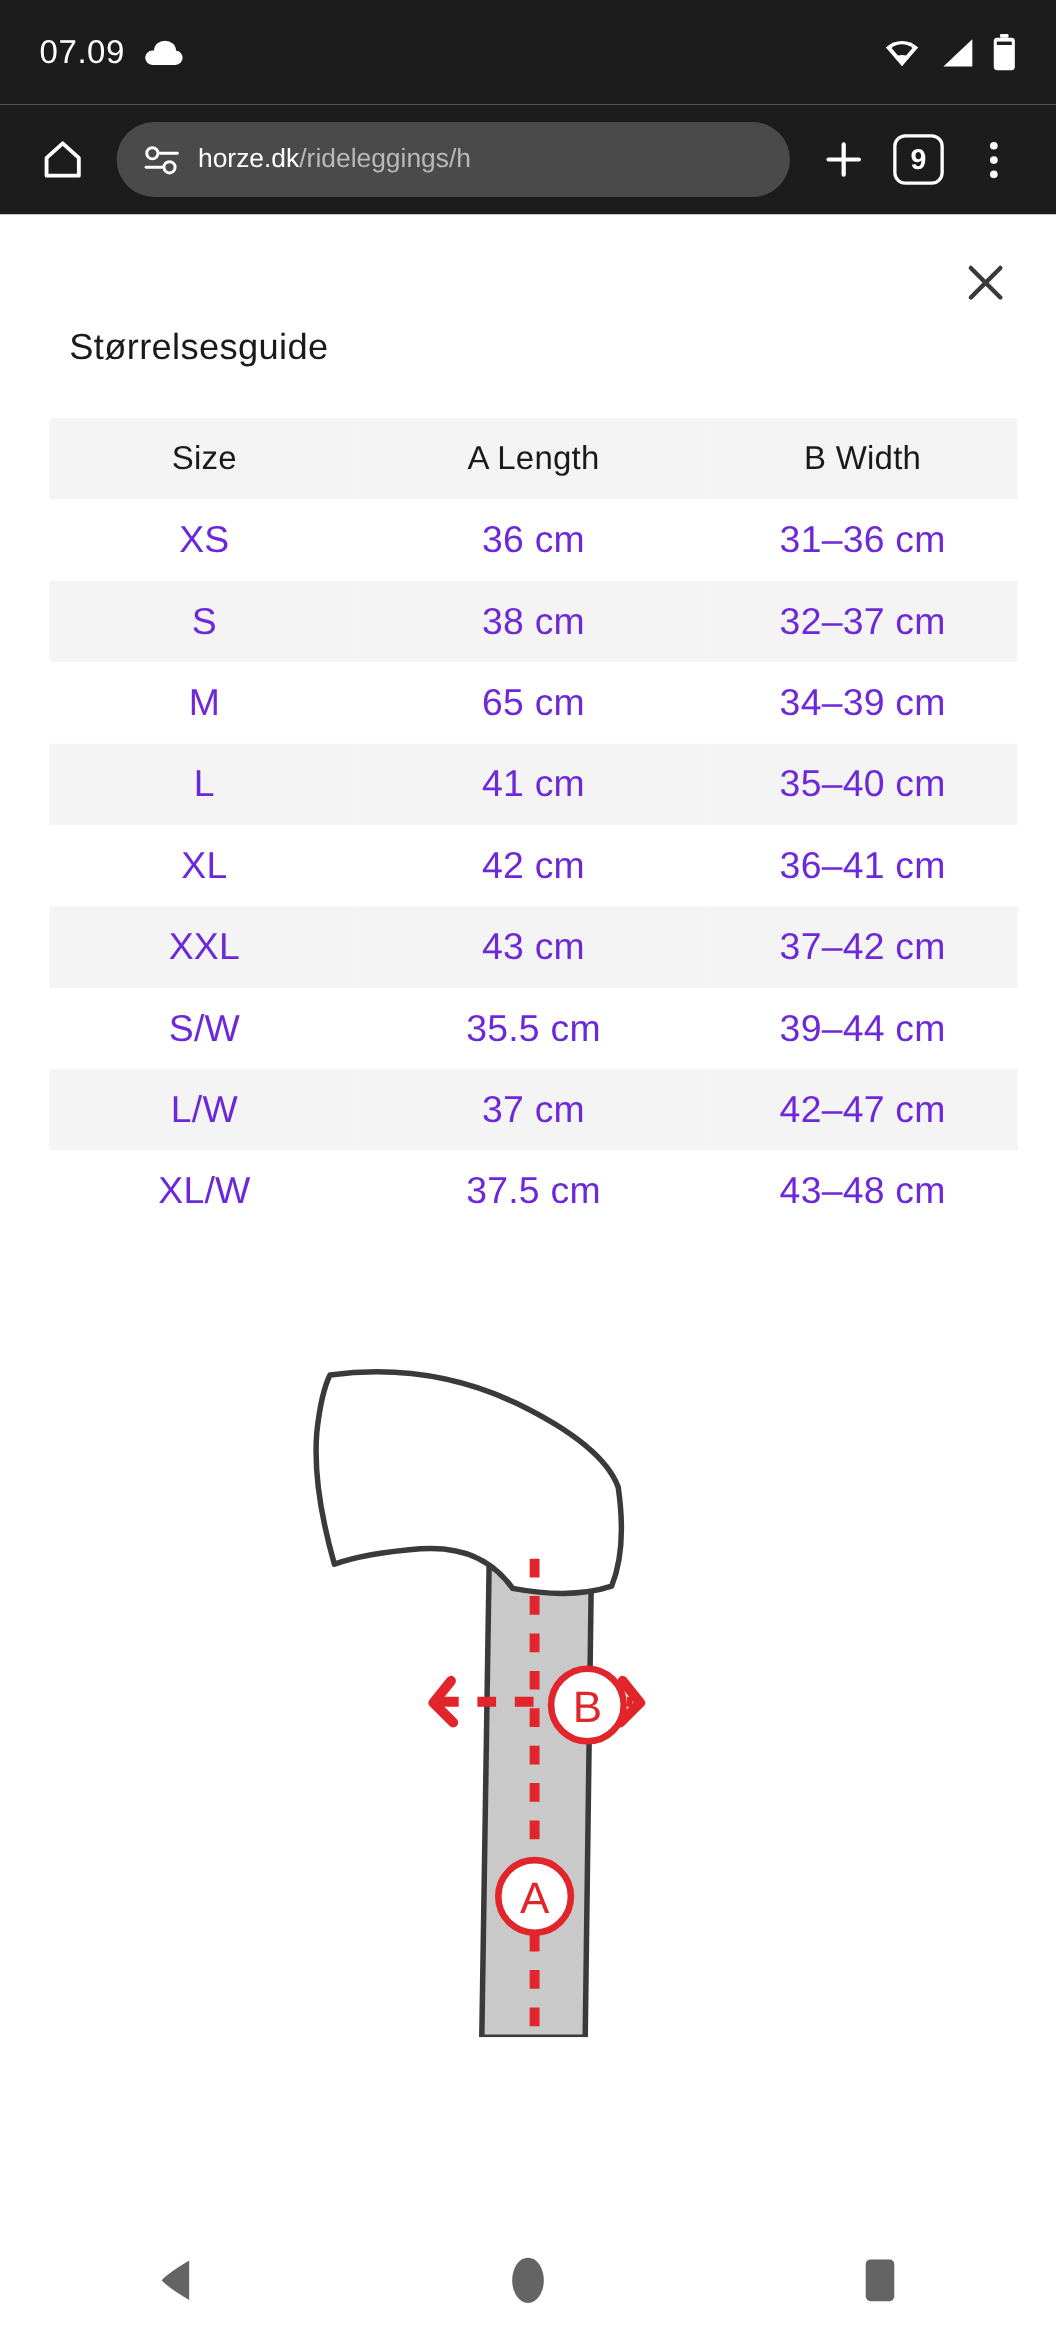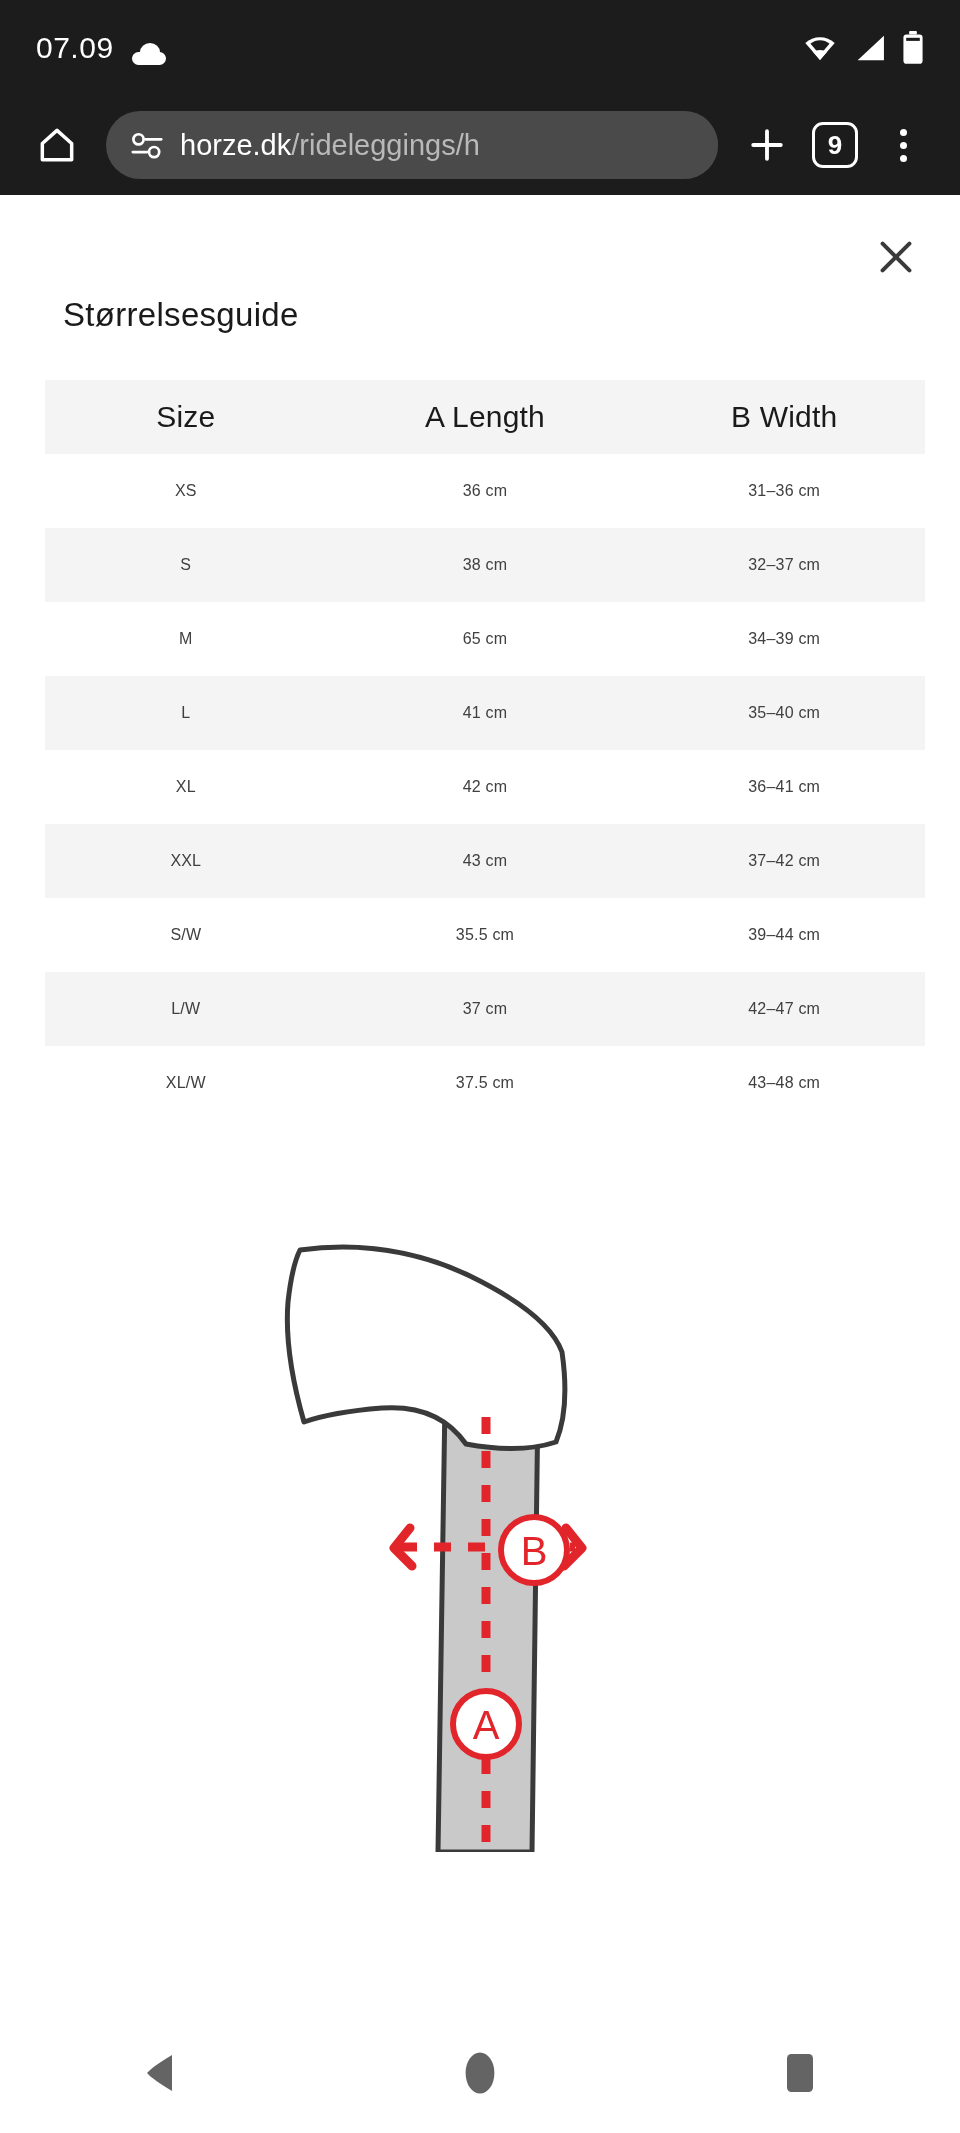--- a/index.html
+++ b/index.html
@@ -10,21 +10,21 @@
     overflow:hidden;
   }
 
   
   .status-bar{
     position:absolute; top:0; left:0; width:960px; height:95px;
     background:#1c1c1c;
     display:flex; align-items:center; justify-content:space-between;
     padding:0 36px;
   }
-  .status-left{ display:flex; align-items:flex-end; gap:18px; }
+  .status-left{ display:flex; align-items:center; gap:18px; }
   .status-time{ color:#ffffff; font-size:30px; letter-spacing:.5px; }
   .cloud-ico{ width:34px; height:22px; position:relative; }
   .cloud-ico::before{
     content:""; position:absolute; left:0; bottom:0; width:34px; height:13px;
     background:#fff; border-radius:7px;
   }
   .cloud-ico::after{
     content:""; position:absolute; left:8px; top:0; width:20px; height:18px;
     background:#fff; border-radius:50%;
   }
@@ -39,21 +39,21 @@
   .icon-btn{
     width:62px; height:62px; display:flex; align-items:center; justify-content:center;
     flex:0 0 auto;
   }
   .url-pill{
     flex:1 1 auto; height:68px; background:#4a4a4a; border-radius:34px;
     display:flex; align-items:center; gap:16px; padding:0 24px;
     margin:0 12px; overflow:hidden; position:relative; min-width:0;
   }
   .url-text{
-    color:#ffffff; font-size:29px; white-space:nowrap; overflow:hidden;
+    color:#ffffff; font-size:24px; white-space:nowrap; overflow:hidden;
     flex:1 1 auto; min-width:0;
   }
   .url-text .dim{ color:#b9b9b9; }
   .url-fade{
     position:absolute; right:0; top:0; width:60px; height:100%;
     background:linear-gradient(to right, rgba(74,74,74,0), #4a4a4a 85%);
     pointer-events:none;
   }
   .tab-count{
     width:46px; height:46px; border:3.5px solid #fff; border-radius:11px;
@@ -85,21 +85,21 @@
   }
   .size-table col.c1{ width:32%; }
   .size-table col.c2{ width:36%; }
   .size-table col.c3{ width:32%; }
   .size-table th{
     font-size:30px; font-weight:400; color:#1a1a1a;
     height:74px; text-align:center; background:#f4f4f4;
     letter-spacing:.2px;
   }
   .size-table td{
-    font-size:16px; color:#404040; height:74px; text-align:center;
+    font-size:34px; color:#6d28d9; height:74px; text-align:center;
     letter-spacing:.2px;
   }
   .size-table tbody tr:nth-child(even) td{ background:#f4f4f4; }
   .size-table tbody tr:nth-child(odd) td{ background:#ffffff; }
 
   
   .diagram-wrap{
     width:960px; margin-top:112px; display:flex; justify-content:center;
     overflow:hidden; height:620px;
   }

